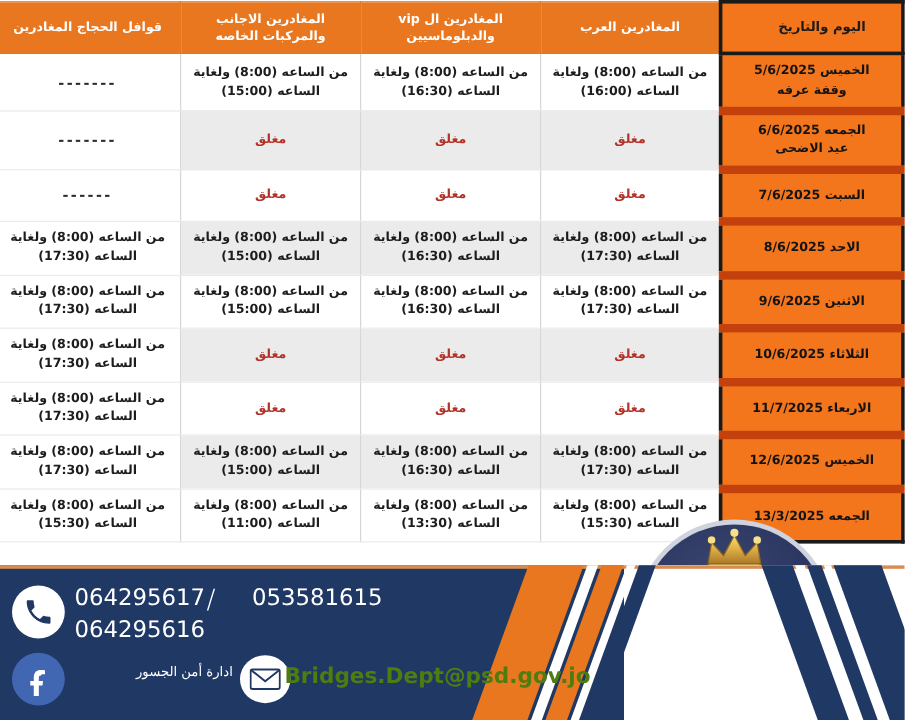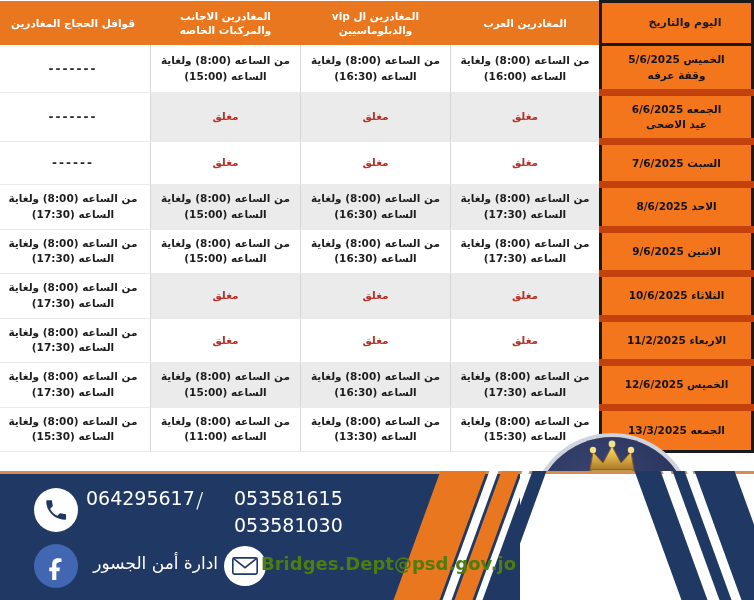--- a/index.html
+++ b/index.html
@@ -146,21 +146,20 @@
   .r-navy2  { left: 698px; width: 12px; background: #203864; }
   .r-white2 { left: 712px; width: 6px;  background: #ffffff; }
   .r-navy3  { left: 720px; width: 40px; background: #203864; }
 
   
   .contact-area {
     position: absolute;
     left: 0; top: 0;
     width: 520px; height: 129px;
     direction: ltr;
-    margin-left: 24px;
   }
   .circ-icon {
     position: absolute;
     border-radius: 50%;
     background: #ffffff;
     display: flex;
     align-items: center;
     justify-content: center;
   }
   #phone-icon  { left: 10px;  top: 17px; width: 44px; height: 44px; }
@@ -178,21 +177,21 @@
   .phone-col1 { position: absolute; left: 0;   top: 0; }
   .phone-slash{ position: absolute; left: 110px; top: 0; font-size: 22px; font-weight: 300;}
   .phone-col2 { position: absolute; left: 148px; top: 0; text-align: right; }
 
   .fb-label {
     position: absolute;
     left: 62px; top: 82px;
     width: 132px;
     text-align: right;
     color: #ffffff;
-    font-size: 17px;
+    font-size: 11px;
     direction: rtl;
   }
   .mail-label {
     position: absolute;
     left: 237px; top: 82px;
     color: #4d7c0f;
     font-size: 18px;
     font-weight: bold;
   }
 
@@ -263,21 +262,21 @@
           <td class="plain-col">من الساعه (8:00) ولغاية الساعه (17:30)</td>
         </tr>
         <tr class="alt">
           <td class="date-cell"><span>الثلاثاء 10/6/2025</span></td>
           <td class="closed">مغلق</td>
           <td class="closed">مغلق</td>
           <td class="closed">مغلق</td>
           <td class="plain-col">من الساعه (8:00) ولغاية الساعه (17:30)</td>
         </tr>
         <tr>
-          <td class="date-cell"><span>الاربعاء 11/2/2025</span></td>
+          <td class="date-cell"><span>الاربعاء 11/7/2025</span></td>
           <td class="closed">مغلق</td>
           <td class="closed">مغلق</td>
           <td class="closed">مغلق</td>
           <td class="plain-col">من الساعه (8:00) ولغاية الساعه (17:30)</td>
         </tr>
         <tr class="alt">
           <td class="date-cell"><span>الخميس 12/6/2025</span></td>
           <td>من الساعه (8:00) ولغاية الساعه (17:30)</td>
           <td>من الساعه (8:00) ولغاية الساعه (16:30)</td>
           <td>من الساعه (8:00) ولغاية الساعه (15:00)</td>
@@ -413,25 +412,25 @@
 
     <div class="circ-icon" id="phone-icon">
       <svg viewBox="0 0 24 24" width="26" height="26" aria-hidden="true">
         <path fill="#203864" d="M6.6 10.8c1.4 2.8 3.8 5.2 6.6 6.6l2.2-2.2c.3-.3.7-.4 1.1-.2 1.2.4 2.5.6 3.8.6.6 0 1 .4 1 1V20c0 .6-.4 1-1 1C10.8 21 3 13.2 3 3.9c0-.6.4-1 1-1h3.4c.6 0 1 .4 1 1 0 1.3.2 2.6.6 3.8.1.4 0 .8-.2 1.1l-2.2 2Z"></path>
       </svg>
     </div>
 
     <div class="phone-nums">
       <div class="phone-col1">
         <div>064295617</div>
+        <div>064295616</div>
       </div>
       <div class="phone-slash">/</div>
       <div class="phone-col2">
         <div>053581615</div>
-        <div>053581030</div>
       </div>
     </div>
 
     <div class="circ-icon" id="fb-icon">
       <svg viewBox="0 0 24 24" width="28" height="28" aria-hidden="true">
         <path fill="#ffffff" d="M14.5 8.5h2.2V5.6c-.4-.05-1.6-.17-3-.17-3 0-5 1.8-5 5.2v2.6H6.2v3.3h2.5V24h3.6v-7.5h2.6l.4-3.3h-3v-2.3c0-.95.26-1.4 1.2-1.4Z"></path>
       </svg>
     </div>
 
     <div class="fb-label">ادارة أمن الجسور</div>

